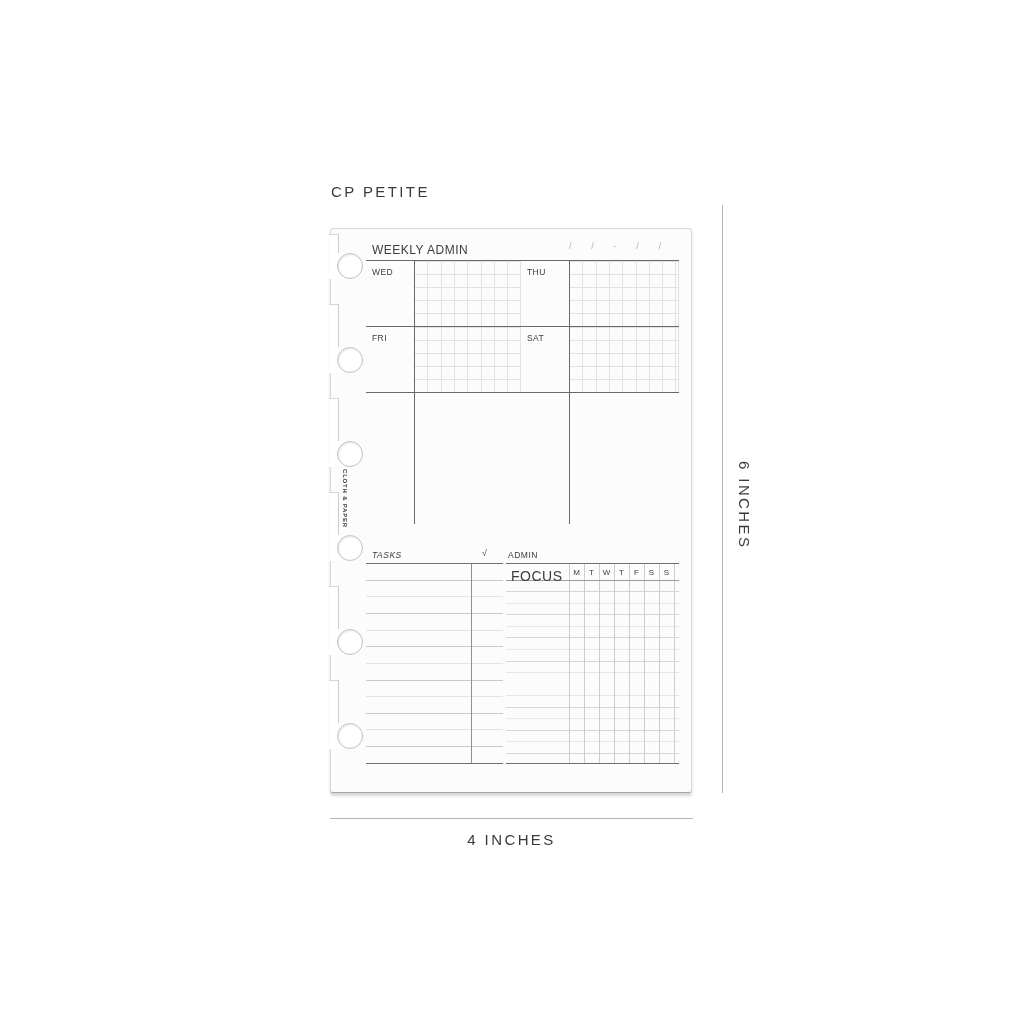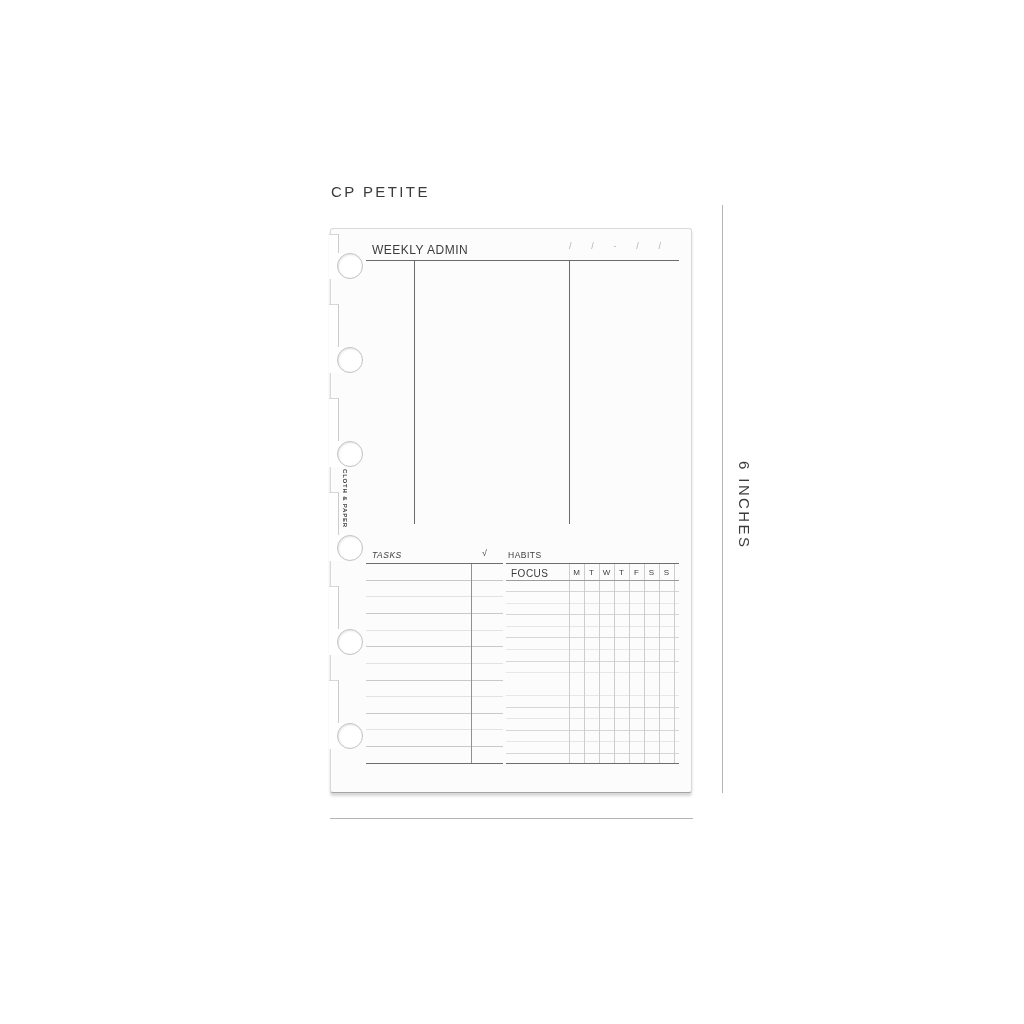--- a/index.html
+++ b/index.html
@@ -86,21 +86,21 @@
     background-image:repeating-linear-gradient(to bottom,
       transparent 0, transparent 10.5px, #d6d6d6 10.5px, #d6d6d6 11.5px,
       transparent 11.5px, transparent 22px, #e7e7e7 22px, #e7e7e7 23px);
   }
   .habits-vgrid {
     position:absolute; left:63px; top:0; width:106px; height:100%;
     background-image:repeating-linear-gradient(to right,
       #cdcdcd 0, #cdcdcd 1px, transparent 1px, transparent 15px);
   }
   .habits-header { position:absolute; left:0; top:0; right:0; height:17px; border-bottom:1px solid #9b9b9b; z-index:2; }
-  .focus-label { position:absolute; left:5px; top:4px; font-size:10px; letter-spacing:0.5px; }
+  .focus-label { position:absolute; left:5px; top:4px; font-size:14px; letter-spacing:0.5px; }
   .habit-days { position:absolute; left:63px; top:0; width:105px; height:17px; display:flex; }
   .habit-days span { flex:1; text-align:center; padding-top:4px; font-size:8px; color:#3c3c3c; }
   
   .dim-line-right { position:absolute; left:722px; top:205px; width:1px; height:588px; background:#b5b5b5; }
   .dim-label-height {
     position:absolute; left:736px; top:461px; writing-mode:vertical-rl;
     font-size:15px; letter-spacing:2.4px; color:#3b3b3b;
   }
   .dim-line-bottom { position:absolute; left:330px; top:818px; width:363px; height:1px; background:#b5b5b5; }
   .dim-label-width {
@@ -153,31 +153,51 @@
     <div class="weekly-header-label">WEEKLY ADMIN</div>
     <div class="date-tokens">
       <span>/</span>
       <span>/</span>
       <span>-</span>
       <span>/</span>
       <span>/</span>
     </div>
 
     <div class="weekly-table">
+      <div class="weekly-row">
+        <div class="cell-label l1">
+            <span class="day-label">WED</span>
+          </div>
+        <div class="cell-grid g1"></div>
+        <div class="cell-label l2">
+            <span class="day-label">THU</span>
+          </div>
+        <div class="cell-grid g2"></div>
+      </div>
+      <div class="weekly-row">
+        <div class="cell-label l1">
+            <span class="day-label">FRI</span>
+          </div>
+        <div class="cell-grid g1"></div>
+        <div class="cell-label l2">
+            <span class="day-label">SAT</span>
+          </div>
+        <div class="cell-grid g2"></div>
+      </div>
       <div class="weekly-vline v1" style="height:263px;"></div>
       <div class="weekly-vline v2" style="height:263px;"></div>
     </div>
 
     <div class="tasks-label">TASKS</div>
     <div class="tasks-check">√</div>
     <div class="tasks-box">
       <div class="tasks-divider"></div>
     </div>
 
-    <div class="habits-label">HABITS</div>
+    <div class="habits-label">ADMIN</div>
     <div class="habits-box">
       <div class="habits-body-lines"></div>
       <div class="habits-vgrid"></div>
       <div class="habits-header">
         <span class="focus-label">FOCUS</span>
         <div class="habit-days">
           <span>M</span>
           <span>T</span>
           <span>W</span>
           <span>T</span>
@@ -185,14 +205,15 @@
           <span>S</span>
           <span>S</span>
         </div>
       </div>
     </div>
   </div>
 
   <div class="dim-line-right"></div>
   <div class="dim-label-height">6 INCHES</div>
   <div class="dim-line-bottom"></div>
+  <div class="dim-label-width">4 INCHES</div>
 
 </div>
 
 </body></html>

